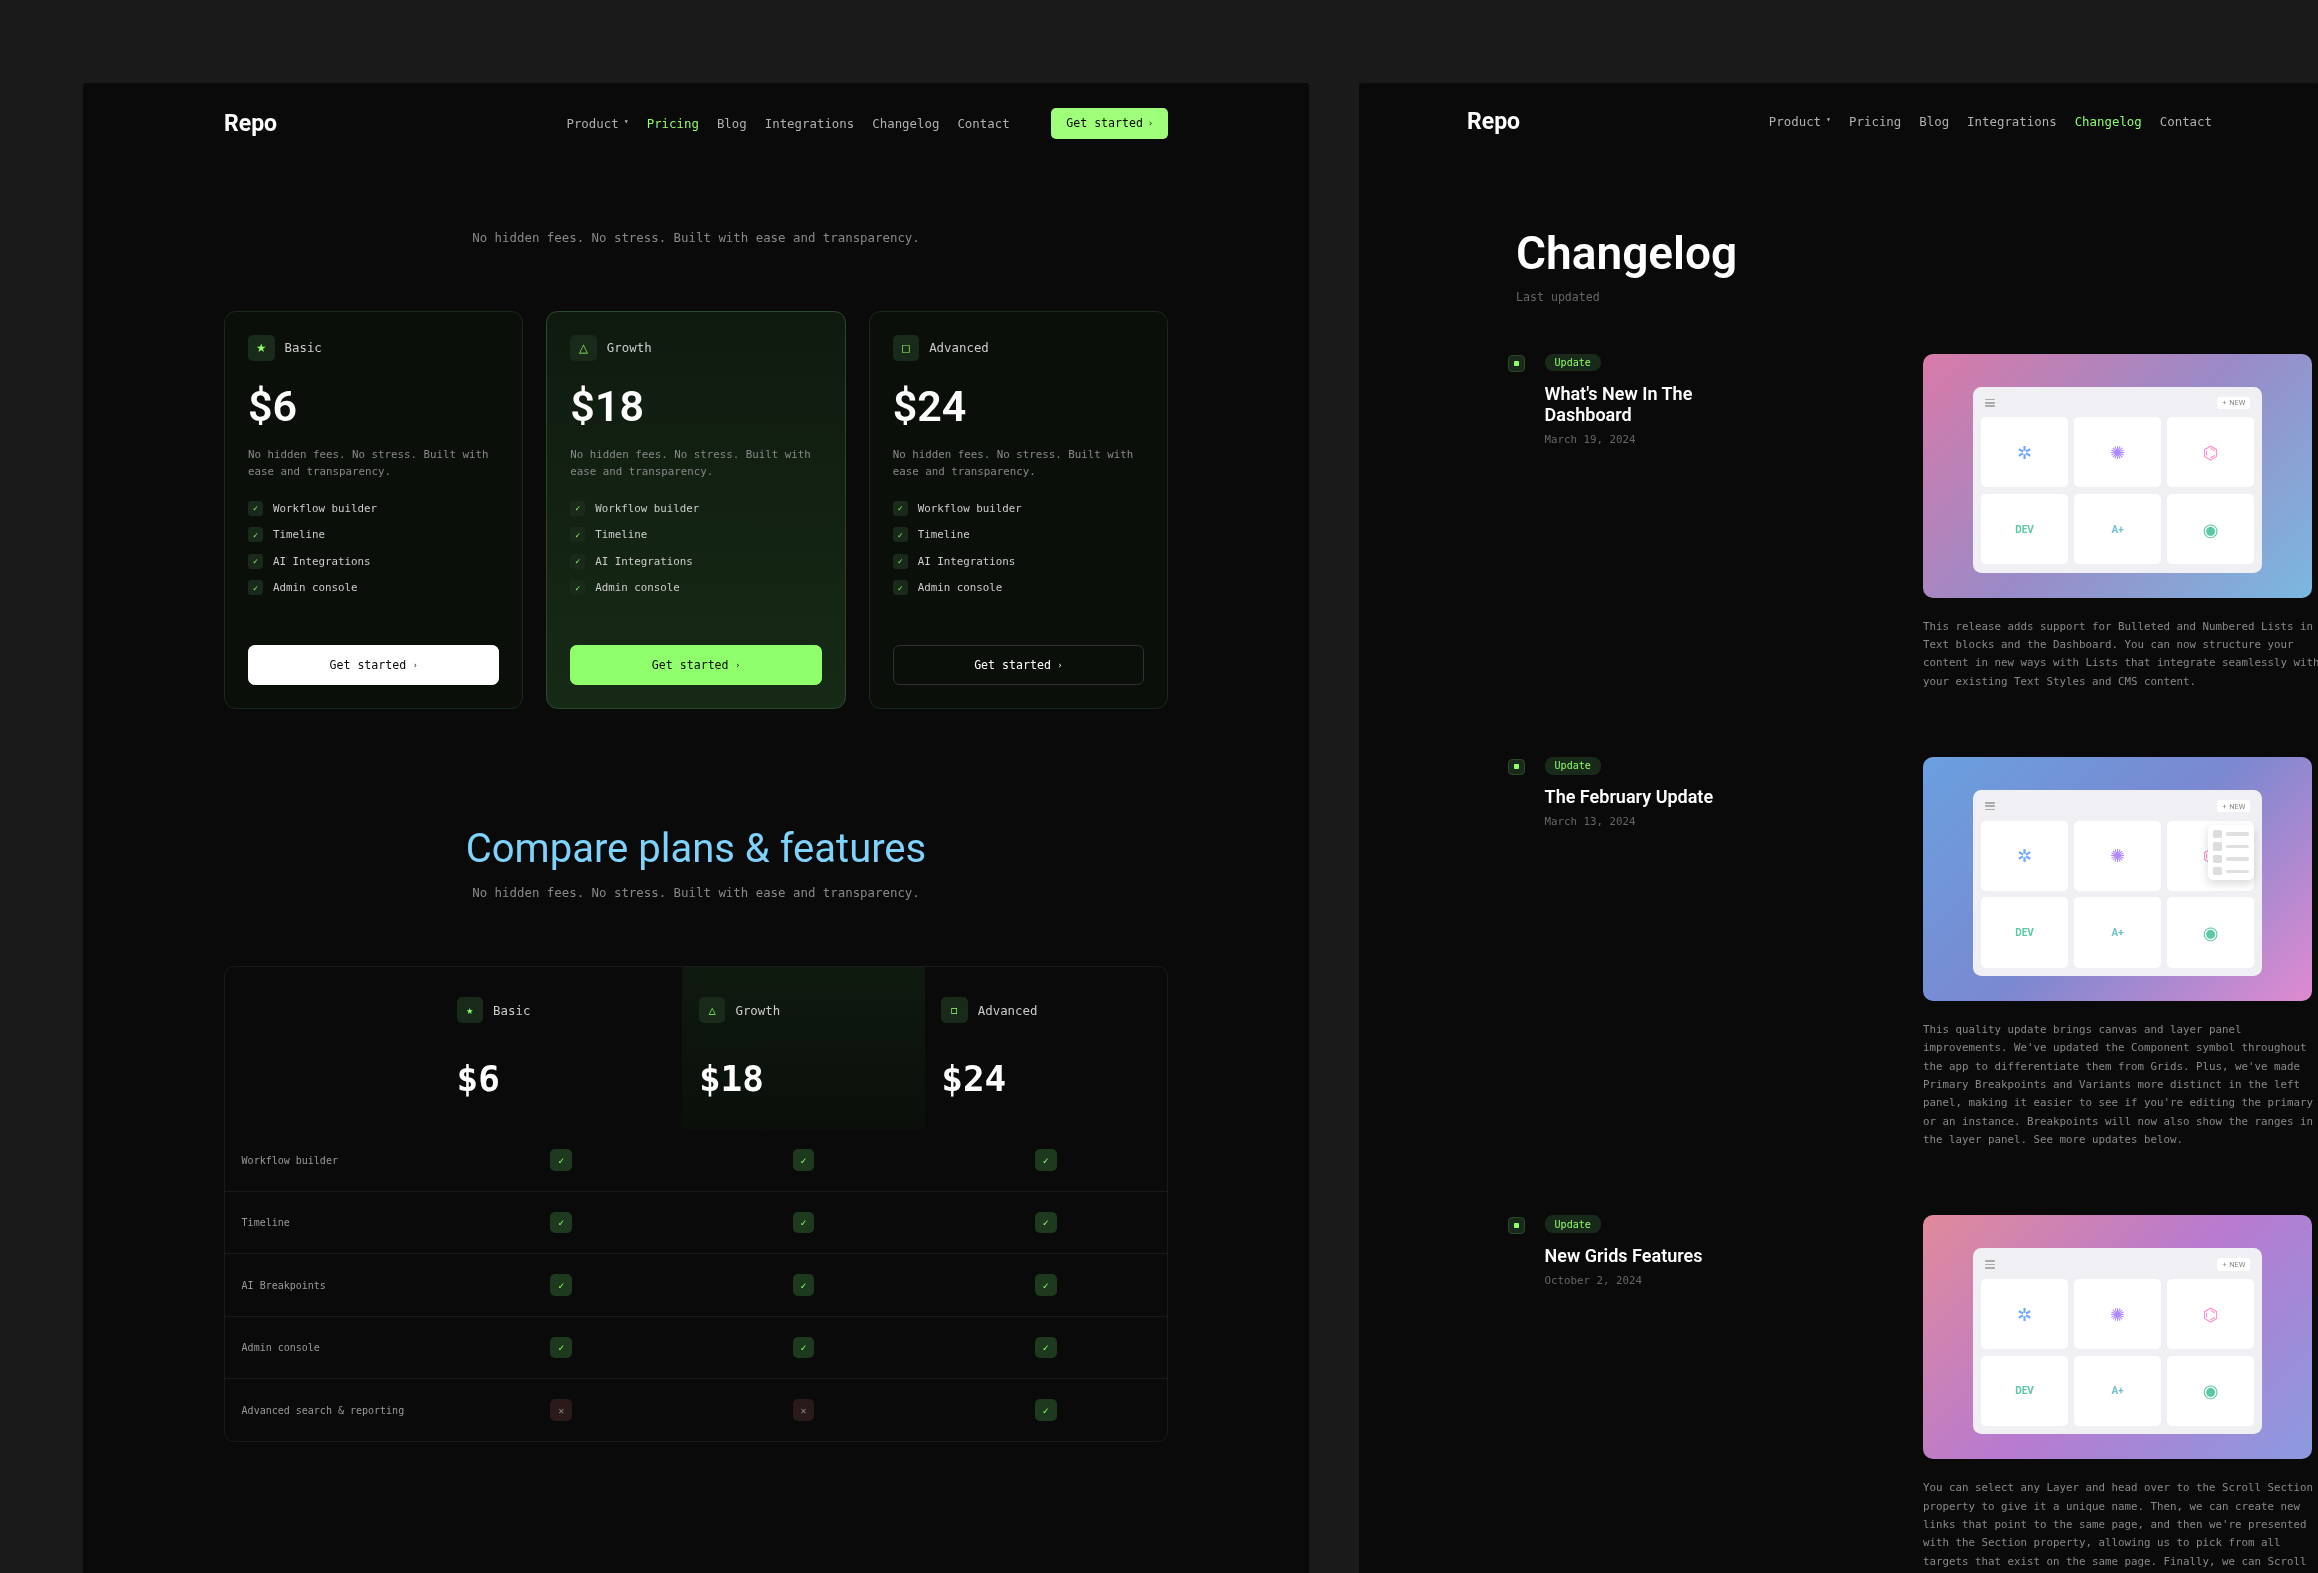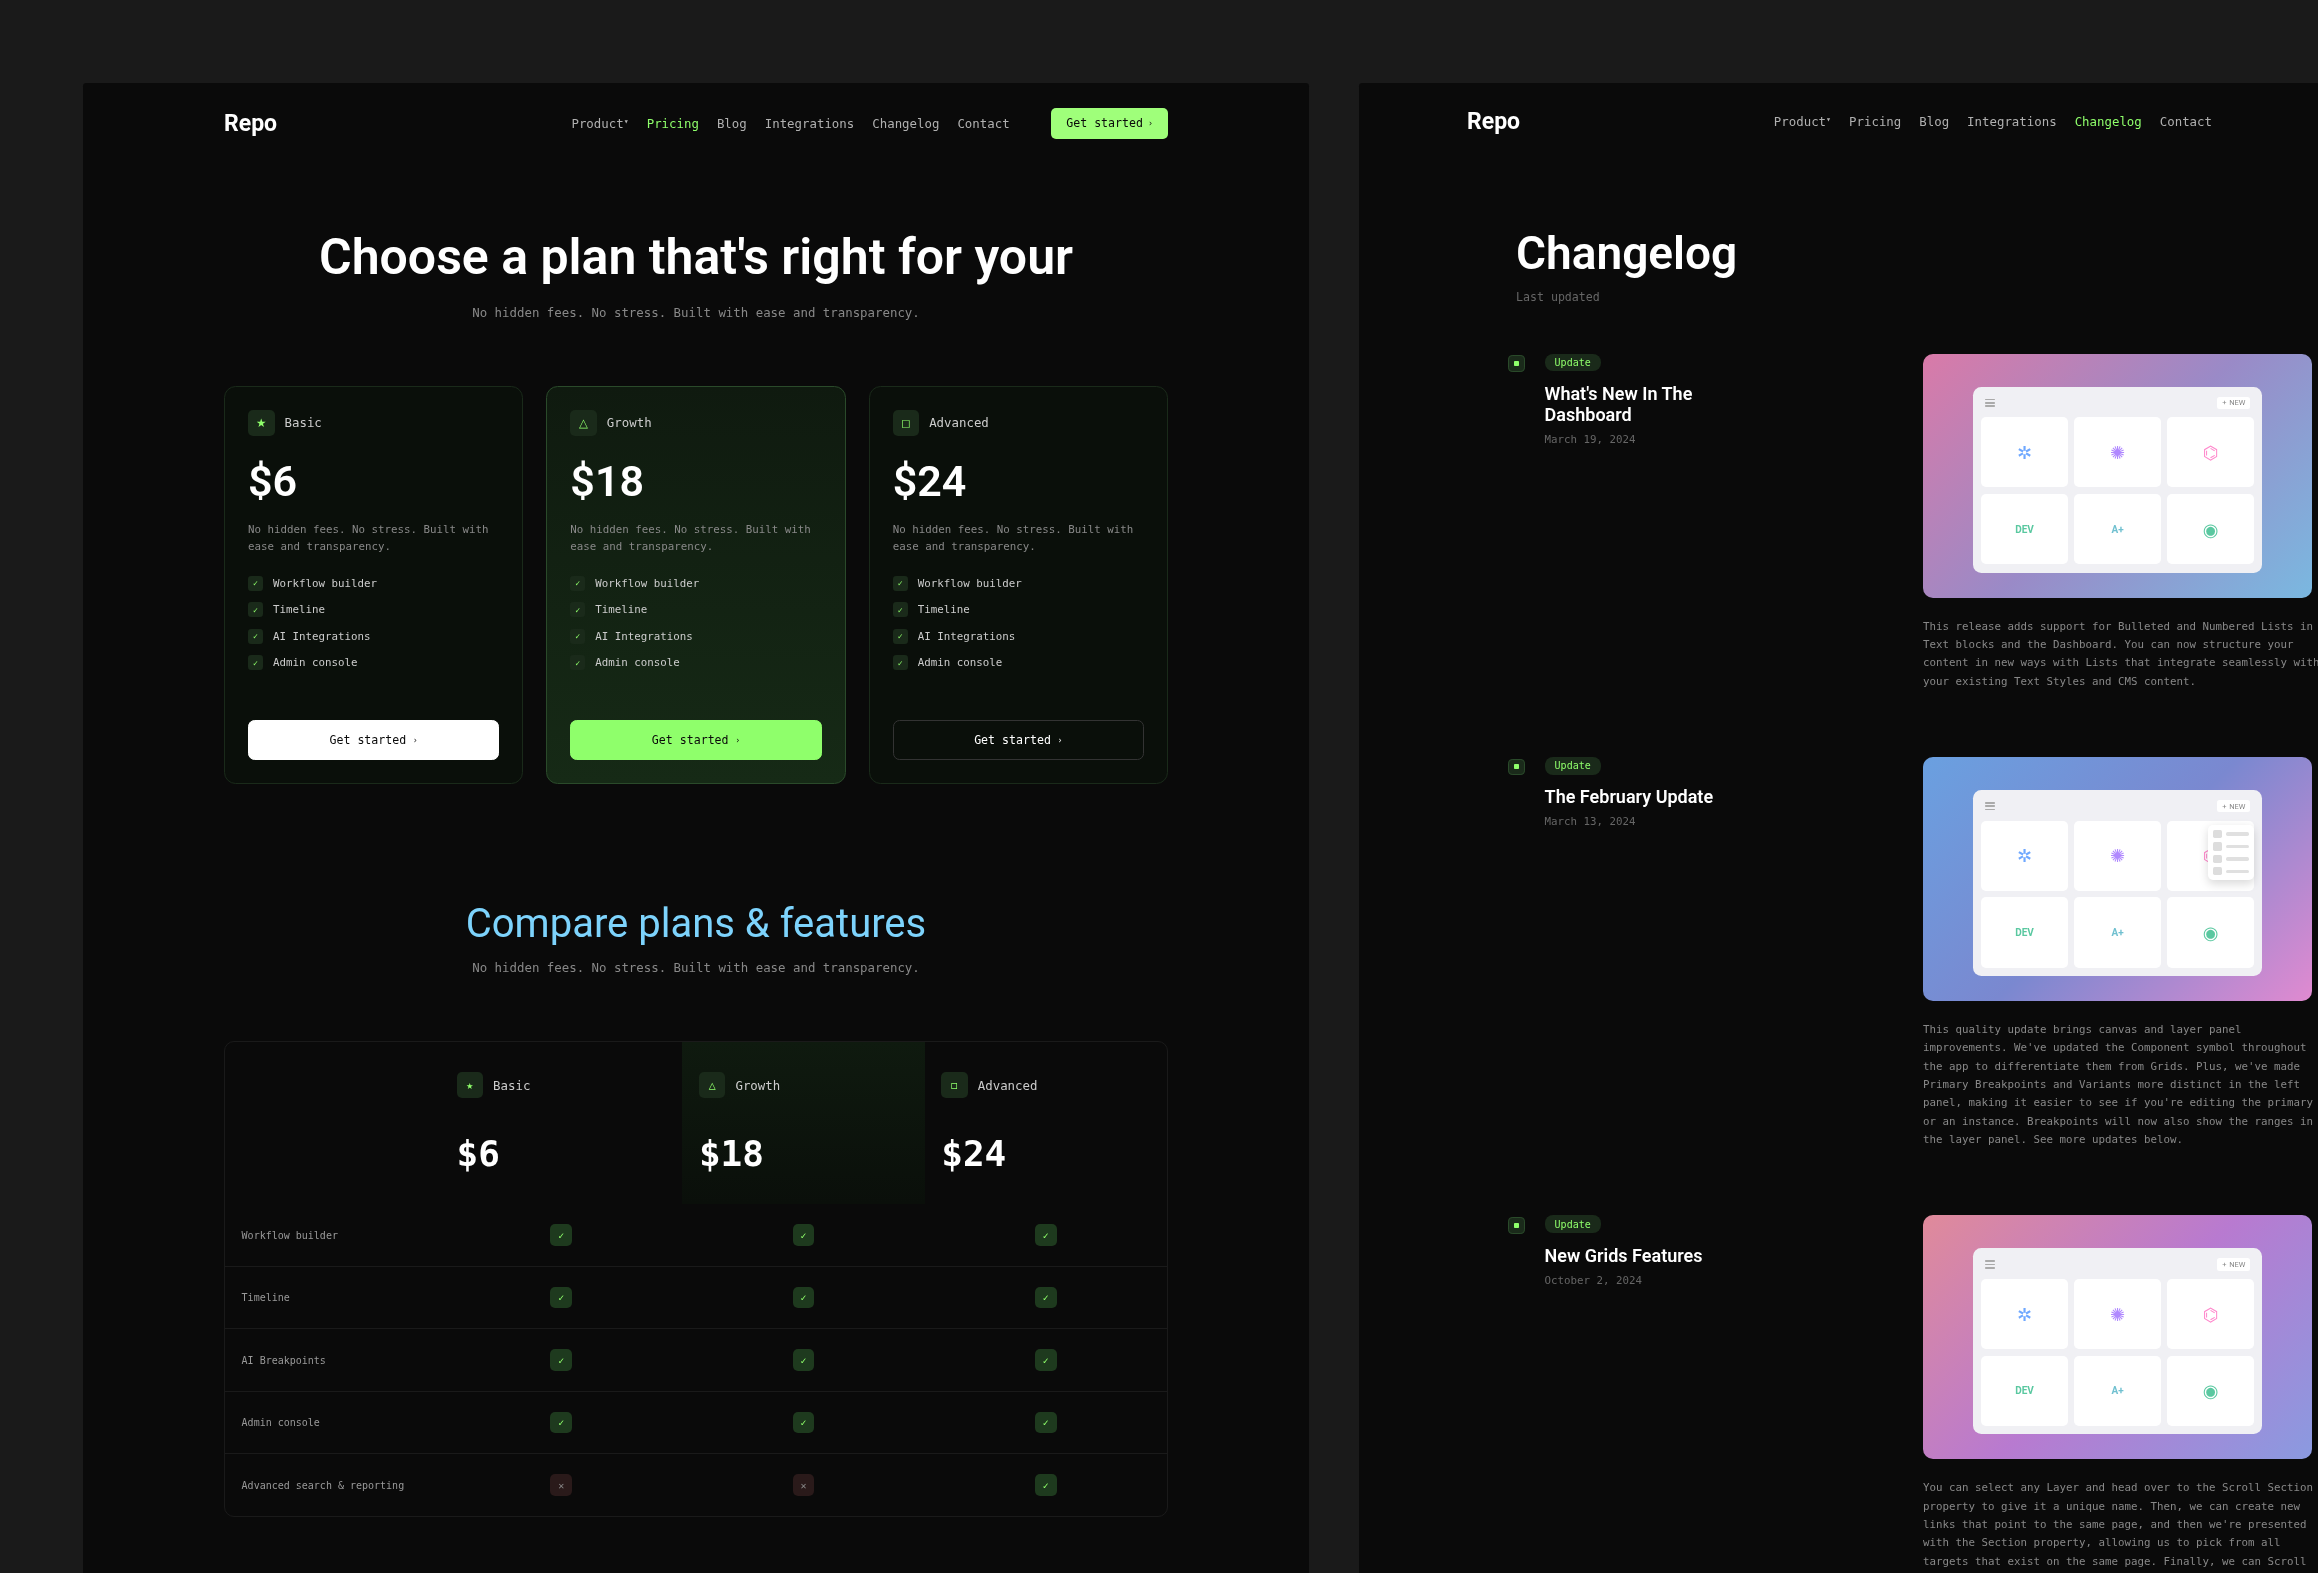--- a/index.html
+++ b/index.html
@@ -33,21 +33,21 @@
     margin-right: auto;
   }
   .nav-links {
     display: flex;
     gap: 18px;
     font-family: ui-monospace, monospace;
     font-size: 12.4px;
     color: #b0b0b0;
     align-items: center;
   }
-  .nav-link { cursor: pointer; display: flex; align-items: flex-start; }
+  .nav-link { cursor: pointer; display: flex; align-items: flex-start; gap: 5px; }
   .nav-link.active { color: #8fff6b; }
   .nav-cta {
     background: #9fff7a;
     color: #0a0a0a;
     padding: 8.3px 15px;
     border-radius: 5px;
     font-family: ui-monospace, monospace;
     font-size: 11.6px;
     display: flex;
     align-items: center;
@@ -327,21 +327,20 @@
       <span class="nav-link">Changelog</span>
       <span class="nav-link">Contact</span>
     </div>
     <div class="nav-cta">
         <span>Get started</span>
         <span class="chevron">›</span>
       </div>
   </div>
 
   <div class="hero">
-    <h1>Choose a plan that's right for your</h1>
     <p>No hidden fees. No stress. Built with ease and transparency.</p>
   </div>
 
   <div class="cards">
 
     <div class="card">
       <div class="card-head">
         <div class="card-icon">★</div>
         <div class="card-name">Basic</div>
       </div>

